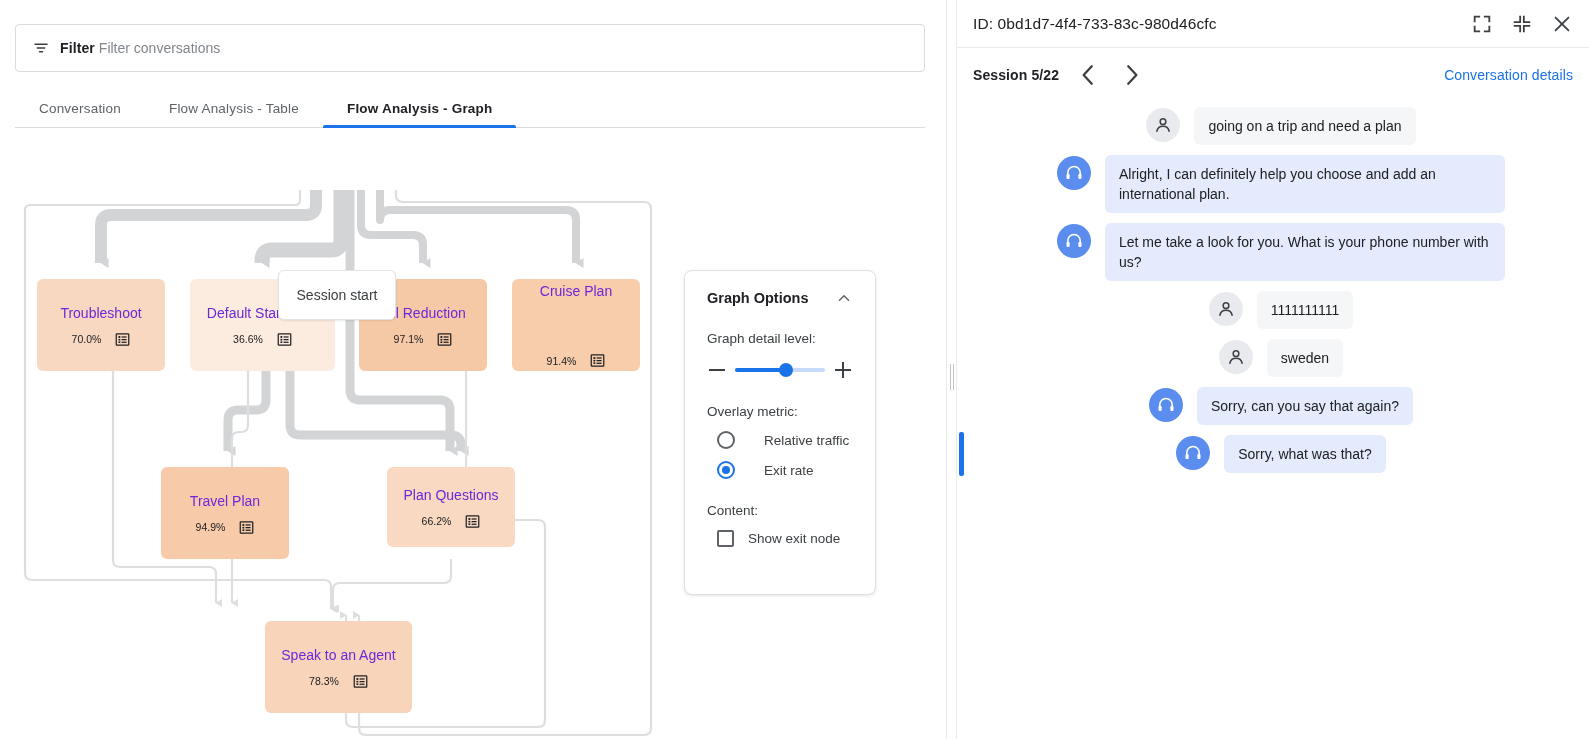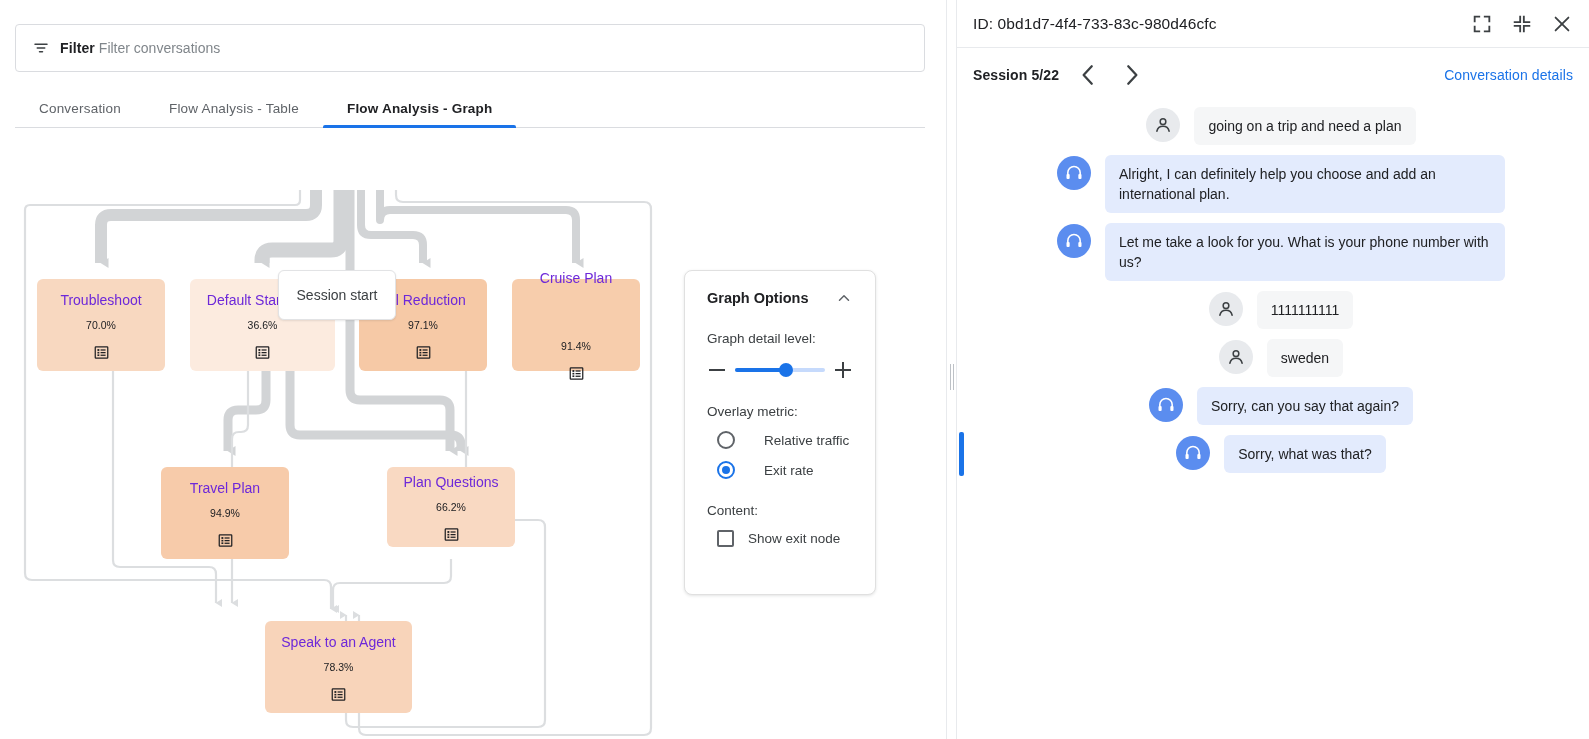--- a/index.html
+++ b/index.html
@@ -74,21 +74,21 @@
 
   .node {
     position: absolute;
     border-radius: 6px;
     display: flex; flex-direction: column;
     align-items: center; justify-content: center;
     cursor: pointer;
     user-select: none;
   }
   .node-title { font-size: 14px; color: #6d28d9; line-height: 18px; text-align: center; }
-  .node-meta { display: flex; align-items: center; gap: 14px; margin-top: 10px; flex-direction: column; }
+  .node-meta { display: flex; align-items: center; gap: 14px; margin-top: 10px; }
   .node-pct { font-size: 10.5px; color: #202124; }
   .node-list-icon { width: 15px; height: 15px; display: block; }
 
   .session-start {
     position: absolute;
     left: 278px; top: 140px;
     width: 118px; height: 50px;
     background: #ffffff;
     border: 1px solid #e2e3e5;
     border-radius: 6px;

